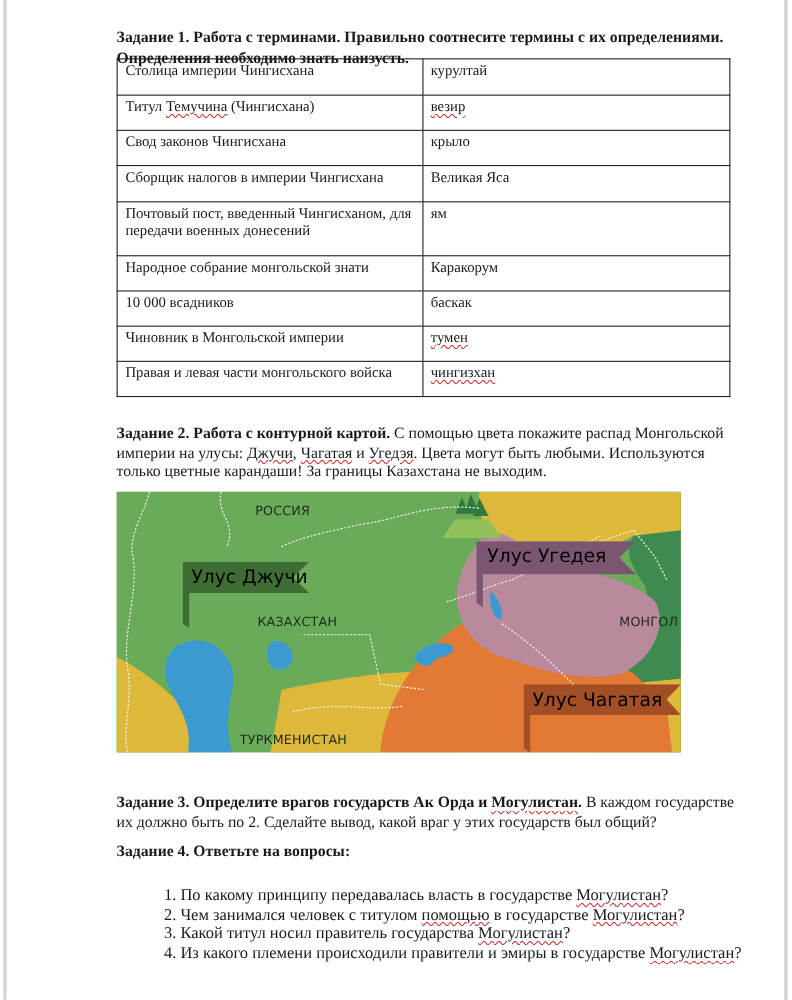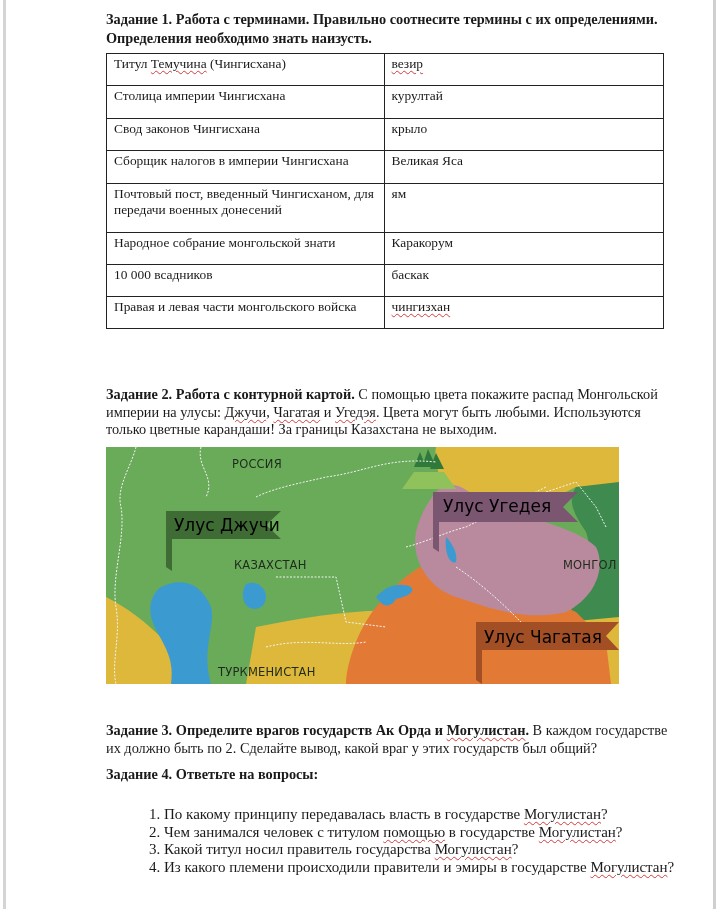--- a/index.html
+++ b/index.html
@@ -42,55 +42,59 @@
     font-size: 15px; line-height: 17.5px; width: 560px;
   }
   ol.questions li { padding-left: 0; }
 </style>
 </head>
 <body>
 
 <div class="edge-left"></div>
 <div class="edge-right"></div>
 
-<div class="heading" style="top:10px; width:570px;">
+<div class="heading" style="top:25px; width:570px;">
   <b>Задание 1. Работа с терминами. Правильно соотнесите термины с их определениями. Определения необходимо знать наизусть.</b>
 </div>
 
 <table class="terms">
   <tbody>
+    <tr style="height:33px;">
+      <td class="c1">Столица империи Чингисхана</td>
+      <td class="c2">курултай</td>
+    </tr>
     <tr style="height:32px;">
       <td class="c1">
         <span>Титул <span class="spell">Темучина</span> (Чингисхана)</span>
       </td>
       <td class="c2"><span class="spell">везир</span></td>
-    </tr>
-    <tr style="height:33px;">
-      <td class="c1">Столица империи Чингисхана</td>
-      <td class="c2">курултай</td>
     </tr>
     <tr style="height:32px;">
       <td class="c1">Свод законов Чингисхана</td>
       <td class="c2">крыло</td>
     </tr>
     <tr style="height:33px;">
       <td class="c1">Сборщик налогов в империи Чингисхана</td>
       <td class="c2">Великая Яса</td>
     </tr>
     <tr style="height:49px;">
       <td class="c1">Почтовый пост, введенный Чингисханом, для передачи военных донесений</td>
       <td class="c2">ям</td>
     </tr>
     <tr style="height:32px;">
       <td class="c1">Народное собрание монгольской знати</td>
       <td class="c2">Каракорум</td>
     </tr>
     <tr style="height:32px;">
       <td class="c1">10 000 всадников</td>
       <td class="c2">баскак</td>
+    </tr>
+    <tr style="height:32px;">
+      <td class="c1">Чиновник в Монгольской империи</td>
+      <td class="c2"><span class="spell">тумен</span></td>
     </tr>
     <tr style="height:32px;">
       <td class="c1">Правая и левая части монгольского войска</td>
       <td class="c2"><span class="spell">чингизхан</span></td>
     </tr>
   </tbody>
 </table>
 
 <div class="para" style="top:386px;">
   <b>Задание 2. Работа с контурной картой.</b><span> С помощью цвета покажите распад Монгольской империи на улусы: </span><span class="spell">Джучи</span><span>, </span><span class="spell">Чагатая</span><span> и </span><span class="spell">Угедэя</span><span>. Цвета могут быть любыми. Используются только цветные карандаши! За границы Казахстана не выходим.</span>

